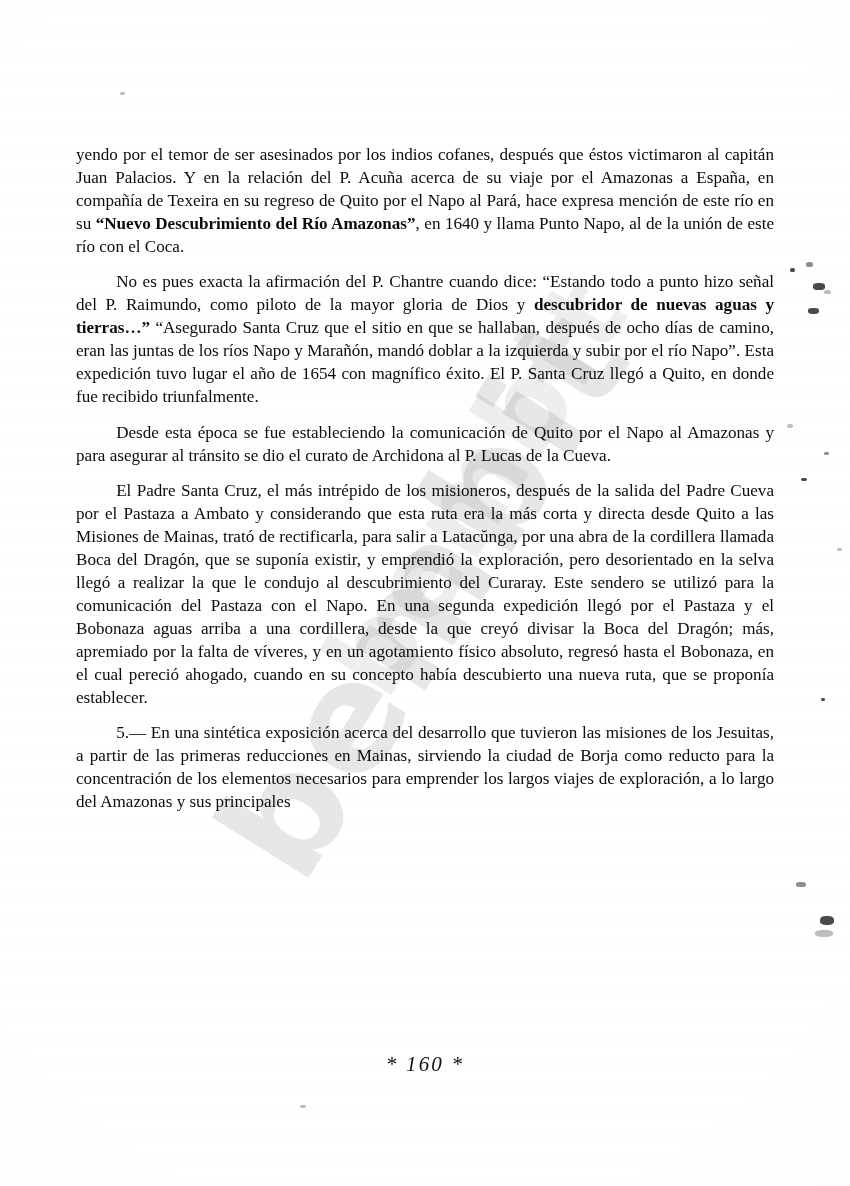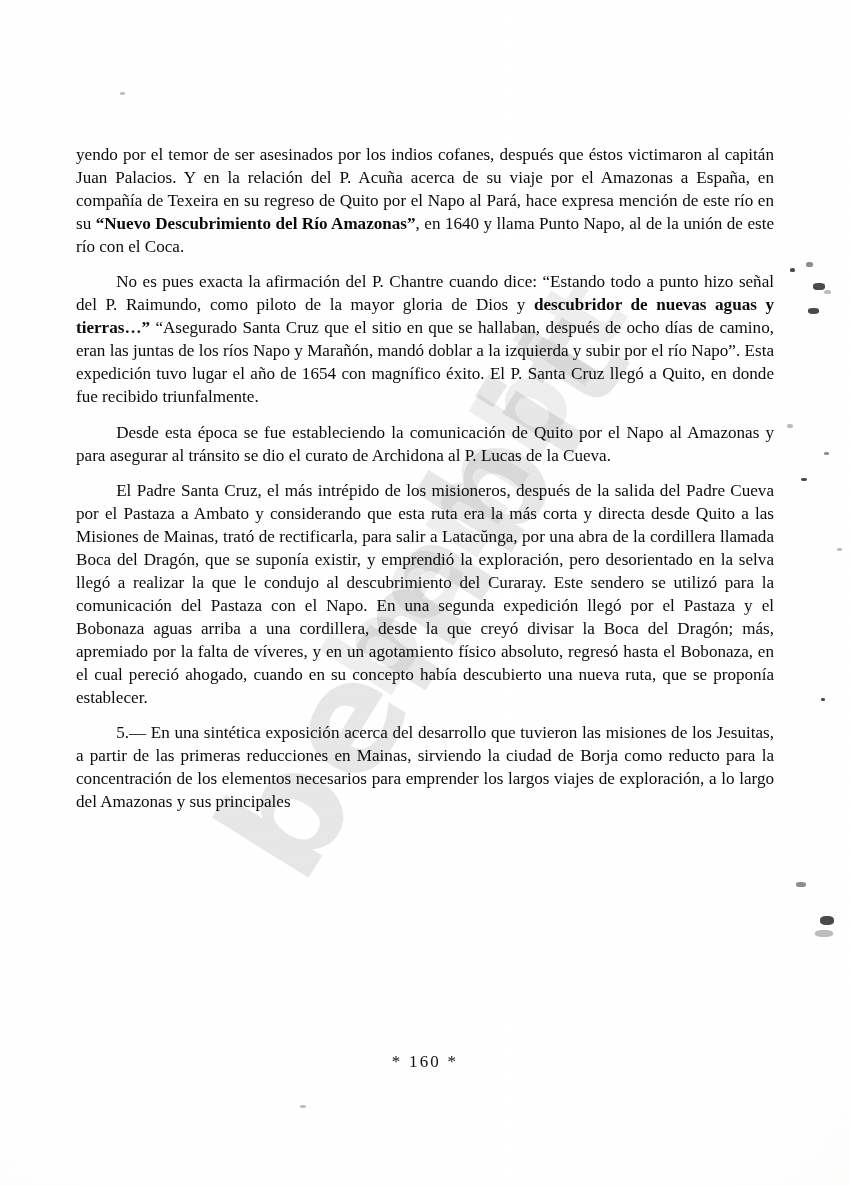--- a/index.html
+++ b/index.html
@@ -84,23 +84,24 @@
   .indent { text-indent: 2.35em; font-family: Liberation Serif, serif; }
 
   b, .bold { font-weight: 700; }
 
   .page-number {
     position: absolute;
     left: 0;
     right: 0;
     top: 1052px;
     text-align: center;
-    font-size: 17px;
+    font-size: 21px;
     letter-spacing: 2.2px;
     color: #101010;
+    font-style: italic;
   }
 
   
   .speck {
     position: absolute;
     background: #8d8d8d;
     border-radius: 40%;
     pointer-events: none;
   }
   .speck.dark { background: #4a4a4a; }

